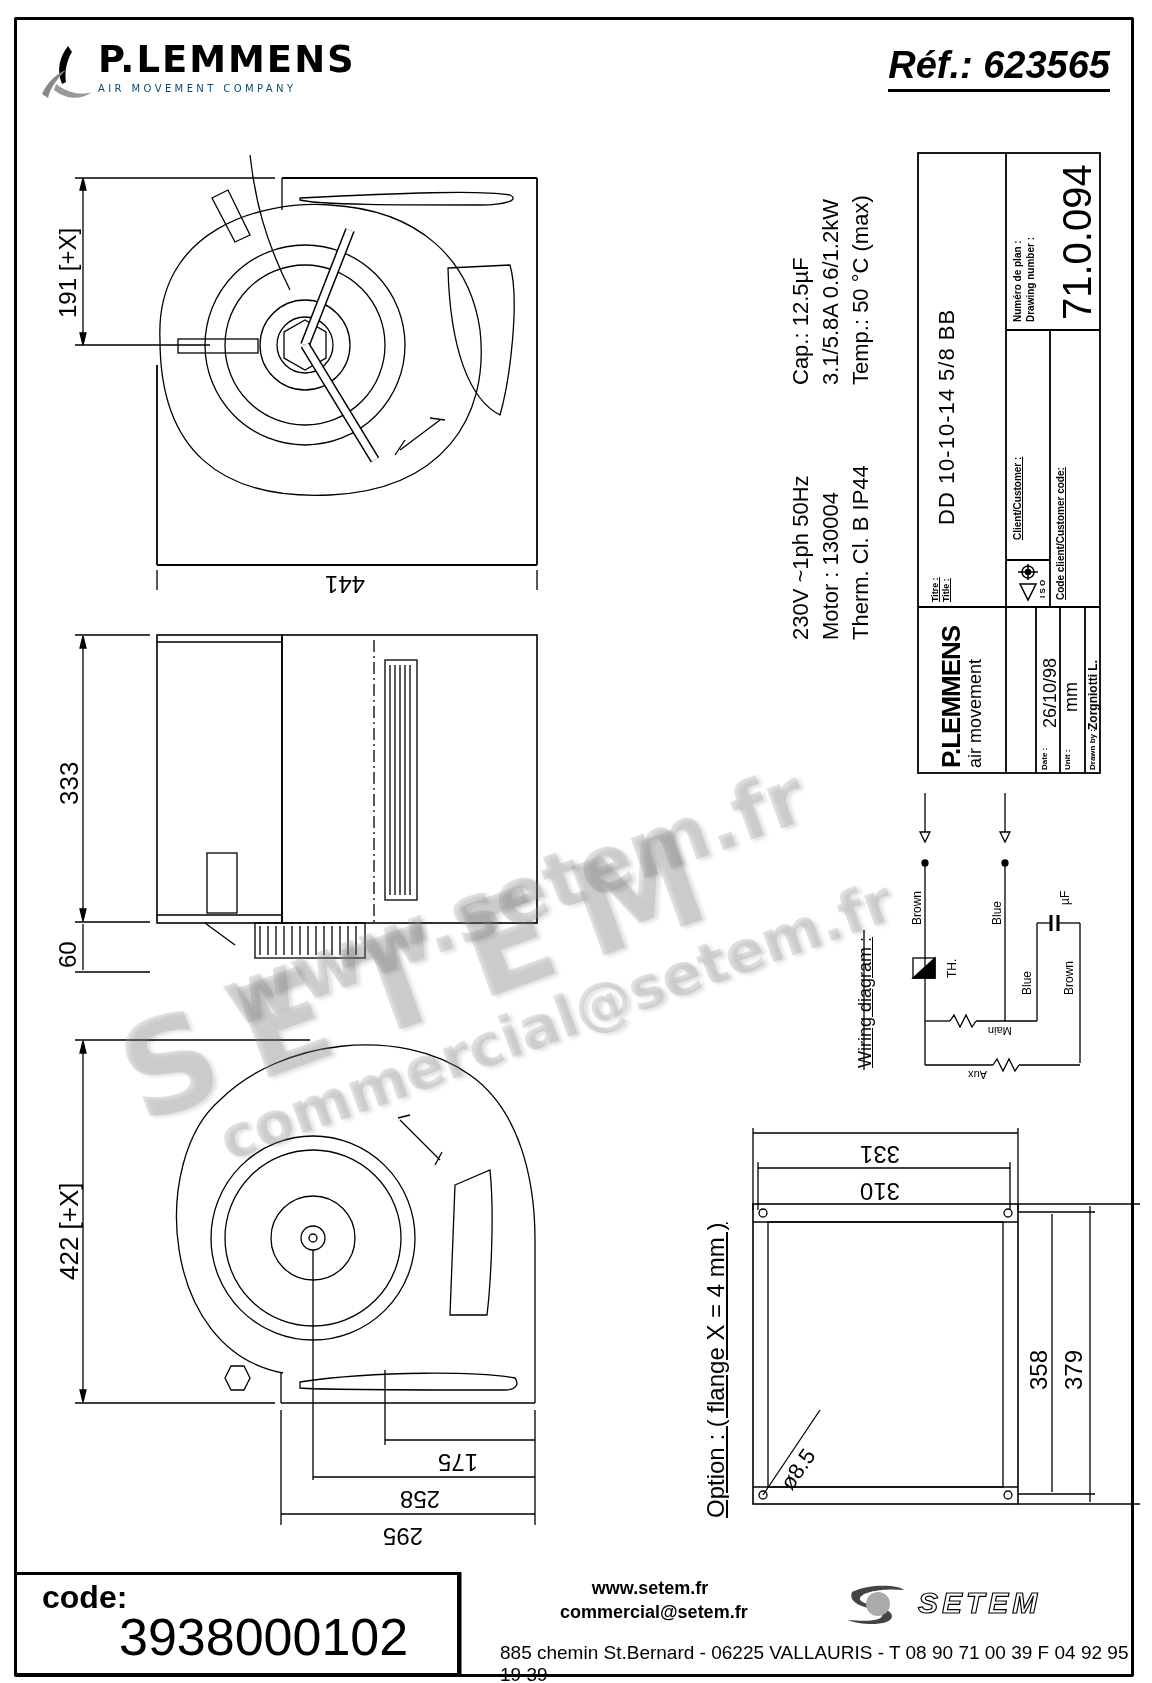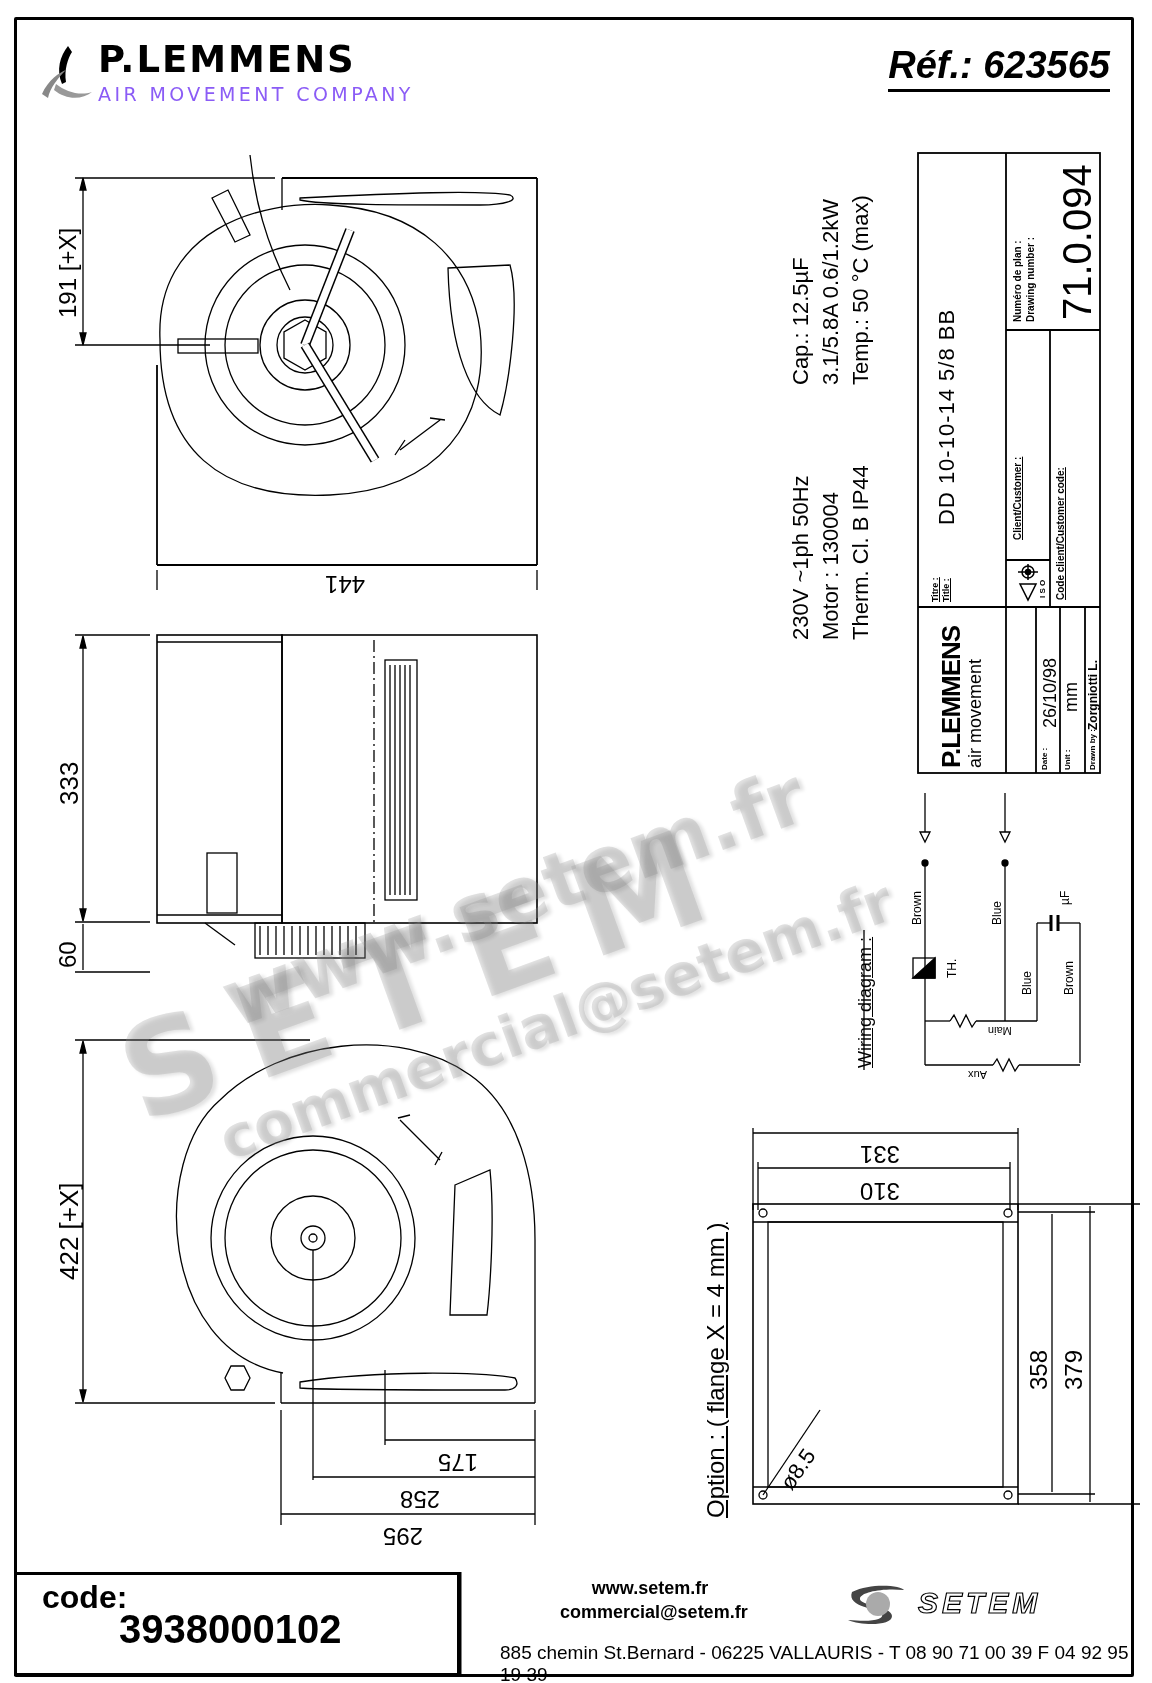--- a/index.html
+++ b/index.html
@@ -1,27 +1,27 @@
 <!DOCTYPE html>
 <html><head>
 <meta charset="utf-8">
 <style>
   html,body{margin:0;padding:0;background:#fff;}
   body{width:1152px;height:1683px;position:relative;overflow:hidden;font-family:"Liberation Sans",sans-serif;color:#000;}
   .frame{position:absolute;left:14px;top:17px;width:1120px;height:1660px;border:3px solid #000;border-radius:2px;box-sizing:border-box;}
   .abs{position:absolute;}
   .brand-name{font-family:"DejaVu Sans",sans-serif;font-weight:bold;font-size:37px;letter-spacing:2px;left:98px;top:38px;}
-  .brand-sub{font-family:"DejaVu Sans",sans-serif;font-size:19px;letter-spacing:3.4px;color:#8b5cf6;left:98px;top:83px;}
+  .brand-sub{font-family:"DejaVu Sans",sans-serif;font-size:10px;letter-spacing:3.4px;color:#0c4a6e;left:98px;top:83px;}
   .ref{right:42px;top:44px;font-size:38px;font-weight:bold;font-style:italic;border-bottom:3px solid #000;padding-bottom:2px;}
   svg.draw{position:absolute;left:0;top:0;}
   .rot{position:absolute;transform-origin:left top;white-space:nowrap;}
   .spec{font-size:22px;}
   .code-box{position:absolute;left:14px;top:1572px;width:446px;height:104px;border:3px solid #000;border-left:none;box-sizing:border-box;}
   .code-label{position:absolute;left:28px;top:4px;font-size:32px;font-weight:bold;}
-  .code-val{position:absolute;left:105px;top:32px;font-size:40px;font-weight:bold;}
+  .code-val{position:absolute;left:105px;top:32px;font-size:52px;font-weight:normal;}
   .contact{position:absolute;left:560px;width:180px;text-align:center;font-size:18px;font-weight:bold;}
   .address{position:absolute;left:500px;top:1642px;font-size:19px;}
   .setem-logo{position:absolute;left:842px;top:1582px;}
   .setem-text{position:absolute;left:918px;top:1586px;font-size:30px;font-style:italic;font-weight:bold;letter-spacing:4px;color:#fff;-webkit-text-stroke:1.2px #000;}
   .wm{position:absolute;font-family:"DejaVu Sans",sans-serif;font-weight:bold;color:rgba(150,150,150,0.28);transform-origin:left top;white-space:nowrap;text-shadow:3px 3px 4px rgba(0,0,0,0.12);}
   .tb-small{font-size:8px;font-weight:bold;}
 </style>
 </head>
 <body>
 

